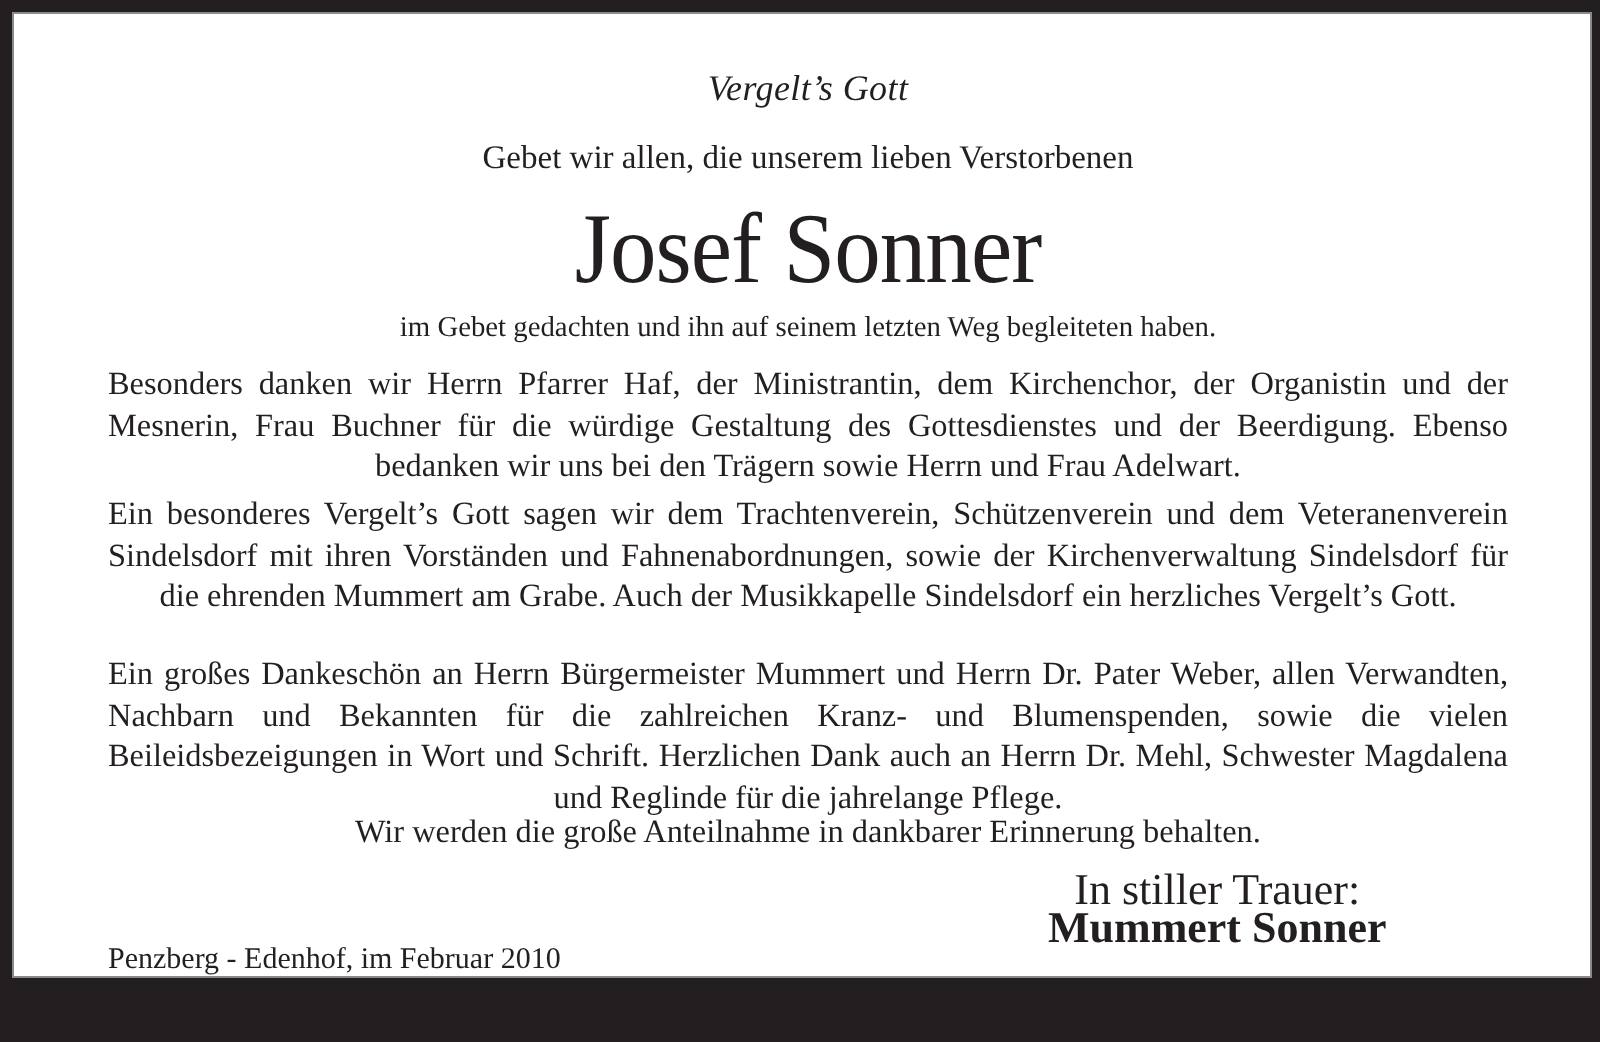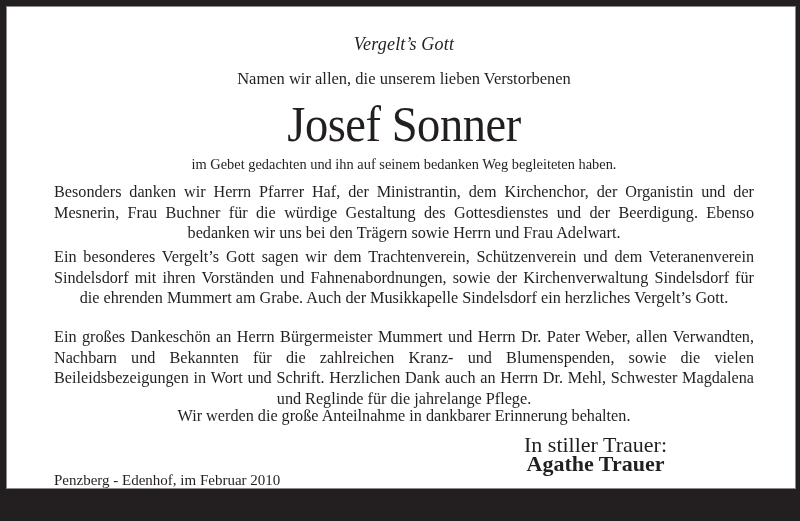--- a/index.html
+++ b/index.html
@@ -105,28 +105,28 @@
     .signature .sig-name {
       font-weight: bold;
     }
   </style>
 </head>
 <body>
 
 <div class="page">
   <div class="content">
     <div class="headline">Vergelt’s Gott</div>
-    <div class="intro">Namen wir allen, die unserem lieben Verstorbenen</div>
+    <div class="intro">Gebet wir allen, die unserem lieben Verstorbenen</div>
     <div class="name">Josef Sonner</div>
-    <div class="sub">im Gebet gedachten und ihn auf seinem bedanken Weg begleiteten haben.</div>
+    <div class="sub">im Gebet gedachten und ihn auf seinem letzten Weg begleiteten haben.</div>
     <div class="para p1">Besonders danken wir Herrn Pfarrer Haf, der Ministrantin, dem Kirchenchor, der Organistin und der Mesnerin, Frau Buchner für die würdige Gestaltung des Gottesdienstes und der Beerdigung. Ebenso bedanken wir uns bei den Trägern sowie Herrn und Frau Adelwart.</div>
     <div class="para p2">Ein besonderes Vergelt’s Gott sagen wir dem Trachtenverein, Schützenverein und dem Veteranenverein Sindelsdorf mit ihren Vorständen und Fahnenabordnungen, sowie der Kirchenverwaltung Sindelsdorf für die ehrenden Mummert am Grabe. Auch der Musikkapelle Sindelsdorf ein herzliches Vergelt’s Gott.</div>
     <div class="para p3">Ein großes Dankeschön an Herrn Bürgermeister Mummert und Herrn Dr. Pater Weber, allen Verwandten, Nachbarn und Bekannten für die zahlreichen Kranz- und Blumenspenden, sowie die vielen Beileidsbezeigungen in Wort und Schrift. Herzlichen Dank auch an Herrn Dr. Mehl, Schwester Magdalena und Reglinde für die jahrelange Pflege.</div>
     <div class="closing">Wir werden die große Anteilnahme in dankbarer Erinnerung behalten.</div>
   </div>
 
   <div class="place-date">Penzberg - Edenhof, im Februar 2010</div>
 
   <div class="signature">
     <div>In stiller Trauer:</div>
-    <div class="sig-name">Agathe Trauer</div>
+    <div class="sig-name">Mummert Sonner</div>
   </div>
 </div>
 
 </body></html>

